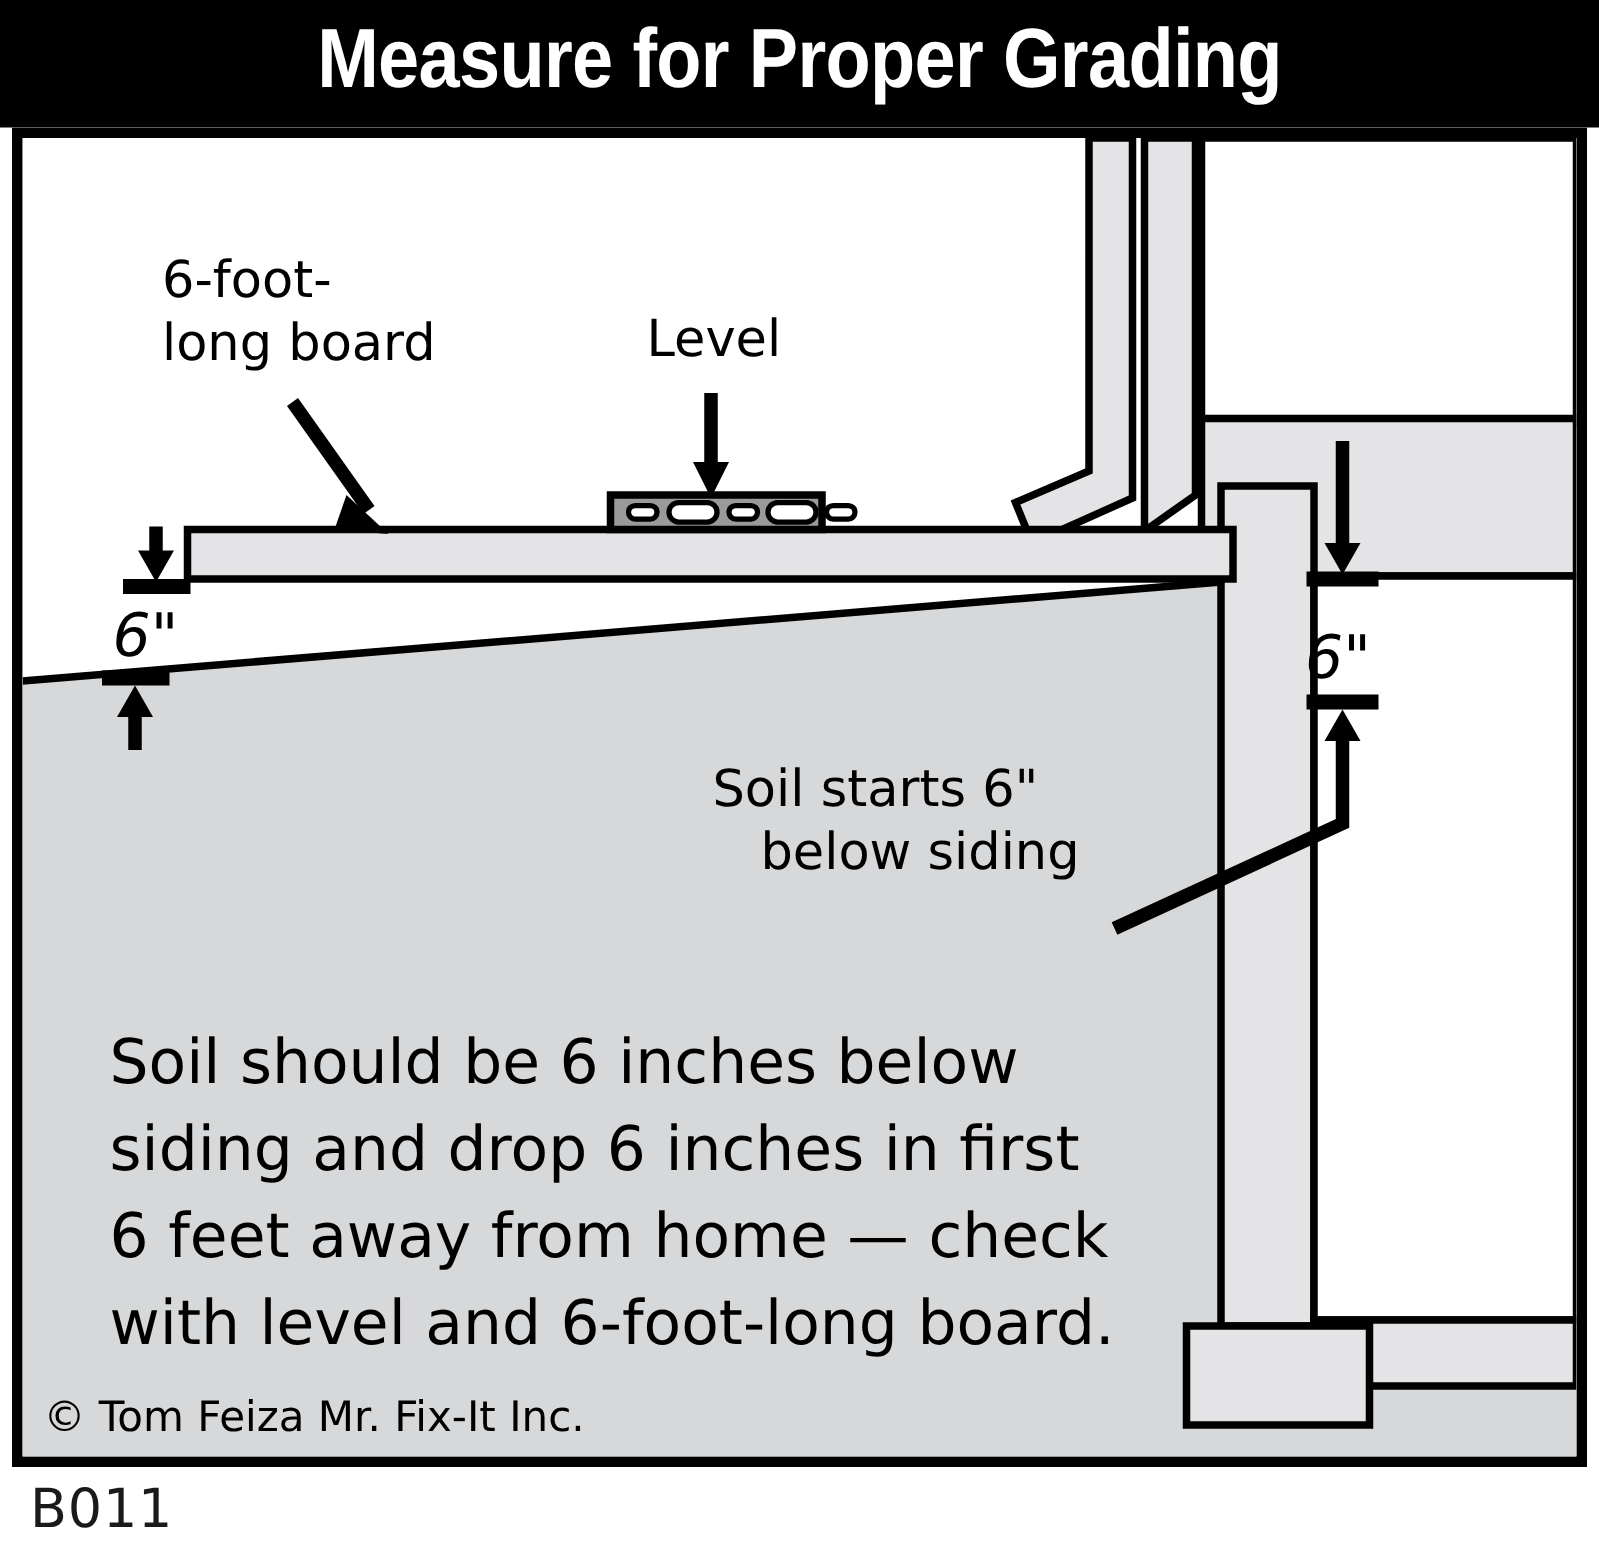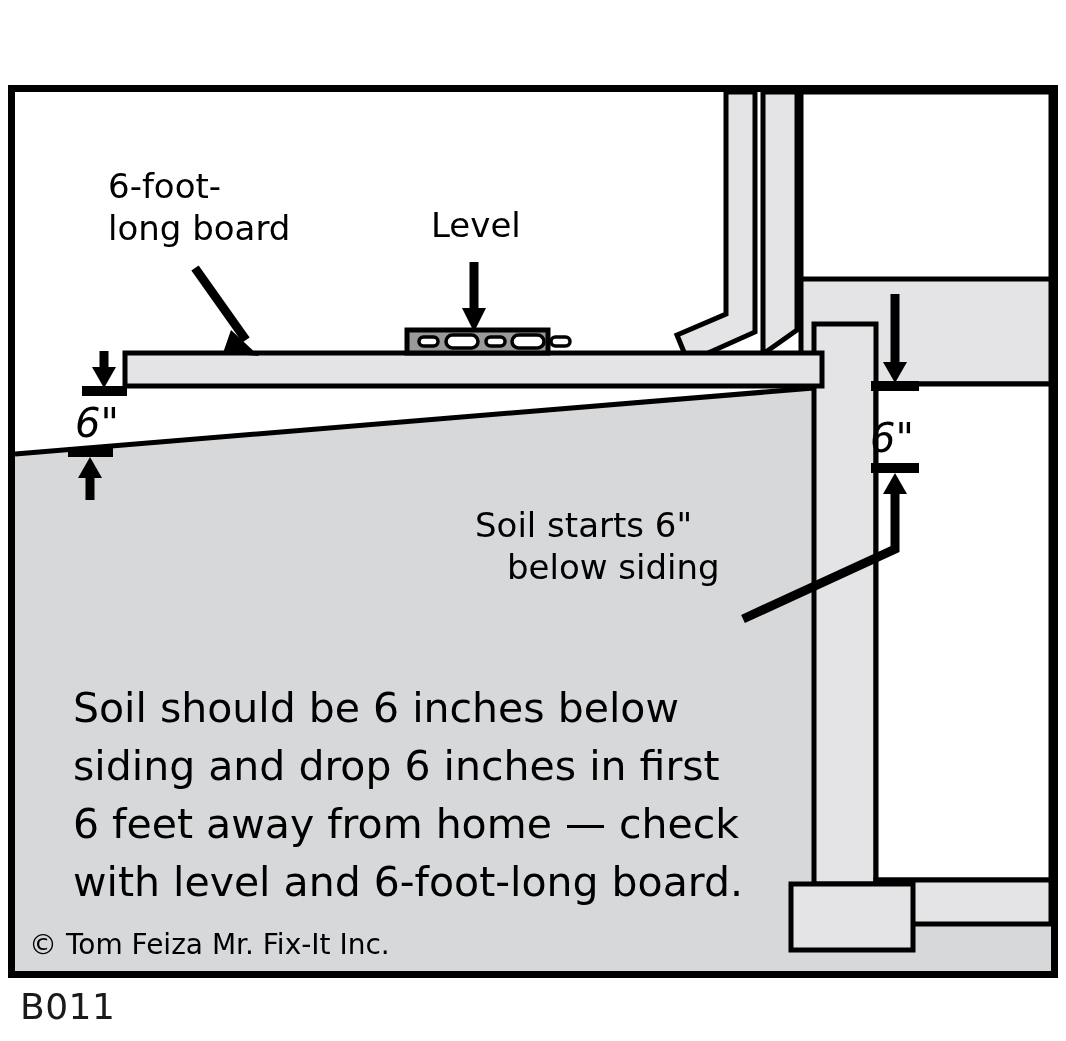--- a/index.html
+++ b/index.html
@@ -76,20 +76,23 @@
   .hand {
     font-family: "DejaVu Sans", sans-serif;
     fill: #000000;
   }
 </style>
 </head>
 <body>
 
 <div id="page" style="background: rgb(255, 255, 255);">
 
+  <div id="title-bar" style="background: rgb(0, 0, 0);">
+    <div id="title-text" style="color: rgb(255, 255, 255);">Measure for Proper Grading</div>
+  </div>
 
   <div id="frame" style="border-color: rgb(0, 0, 0);">
     <div id="canvas">
       <svg width="1036" height="879" viewBox="0 0 1036 879" xmlns="http://www.w3.org/2000/svg">
 
         <defs>
           <marker id="arrowFill" markerWidth="6" markerHeight="6" refX="0" refY="3" orient="auto">
             <path d="M0,0 L6,3 L0,6 z" fill="#000"></path>
           </marker>
         </defs>

